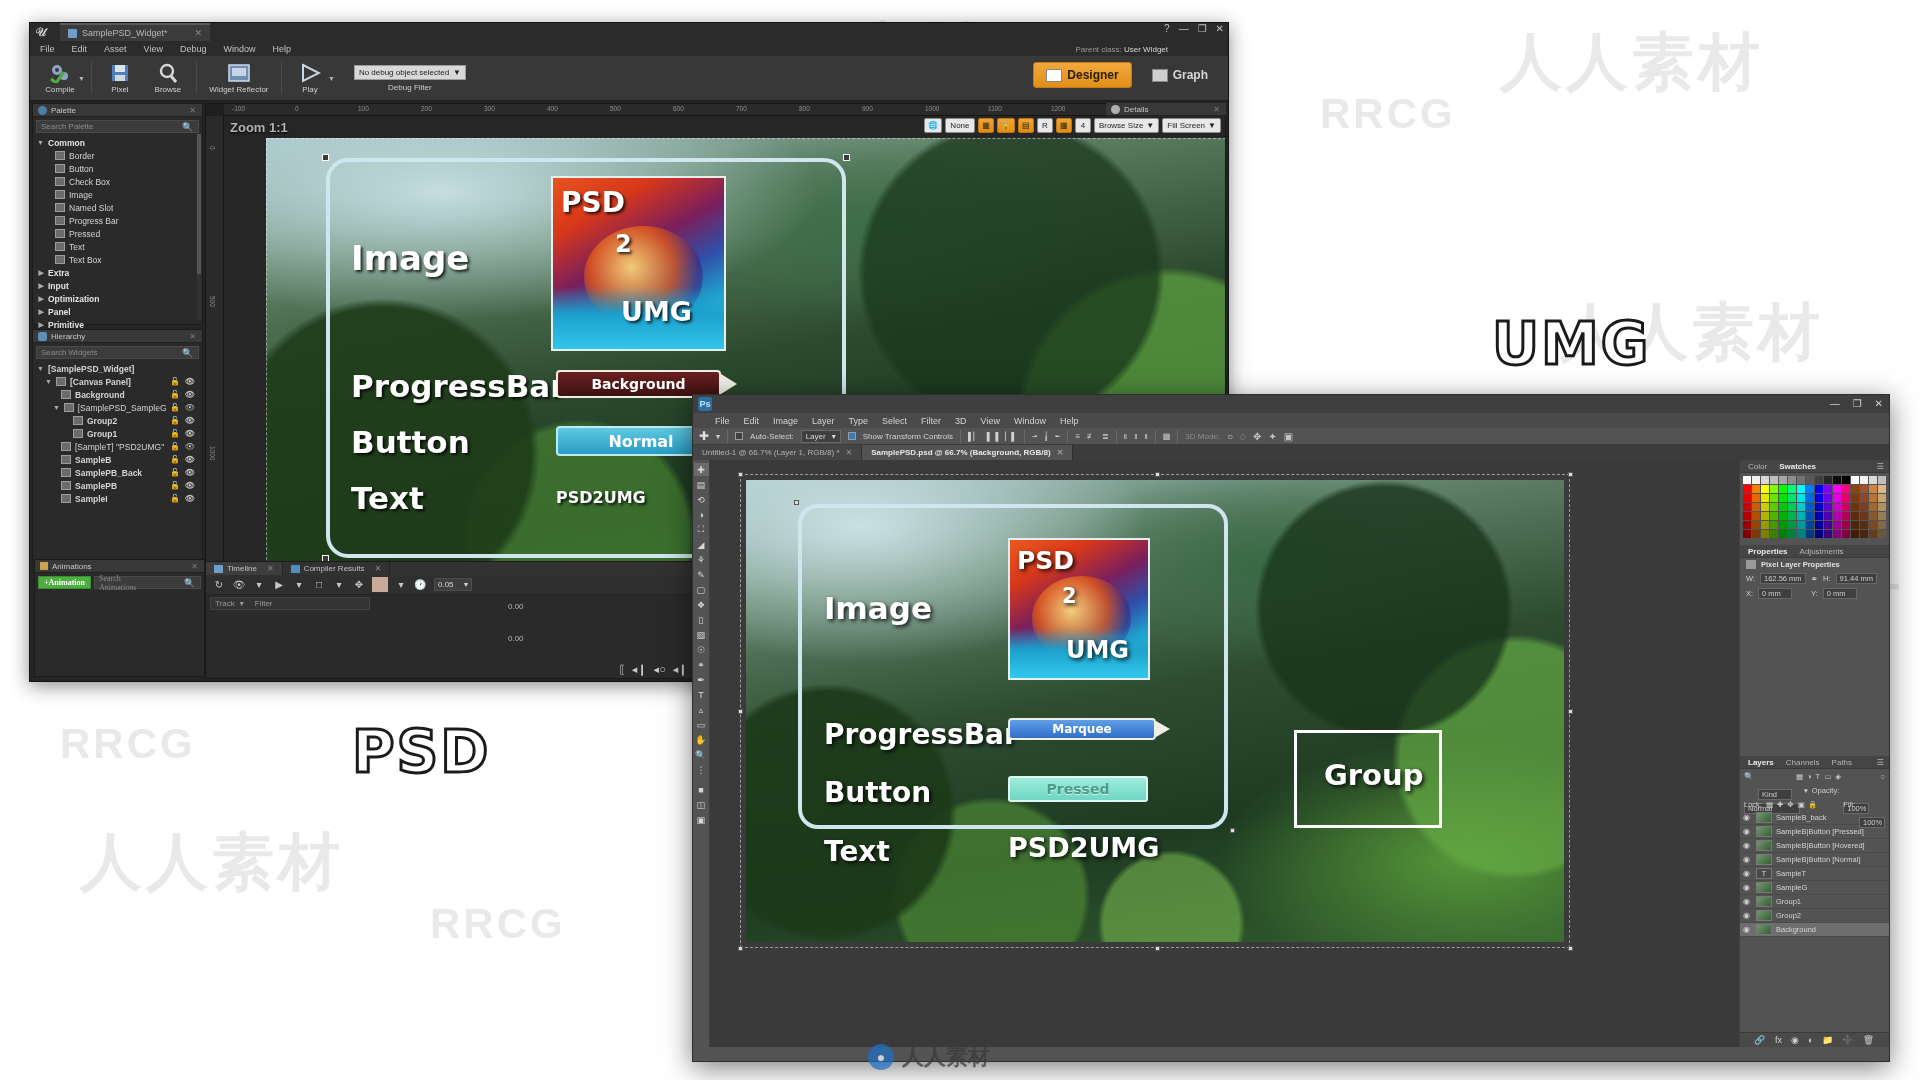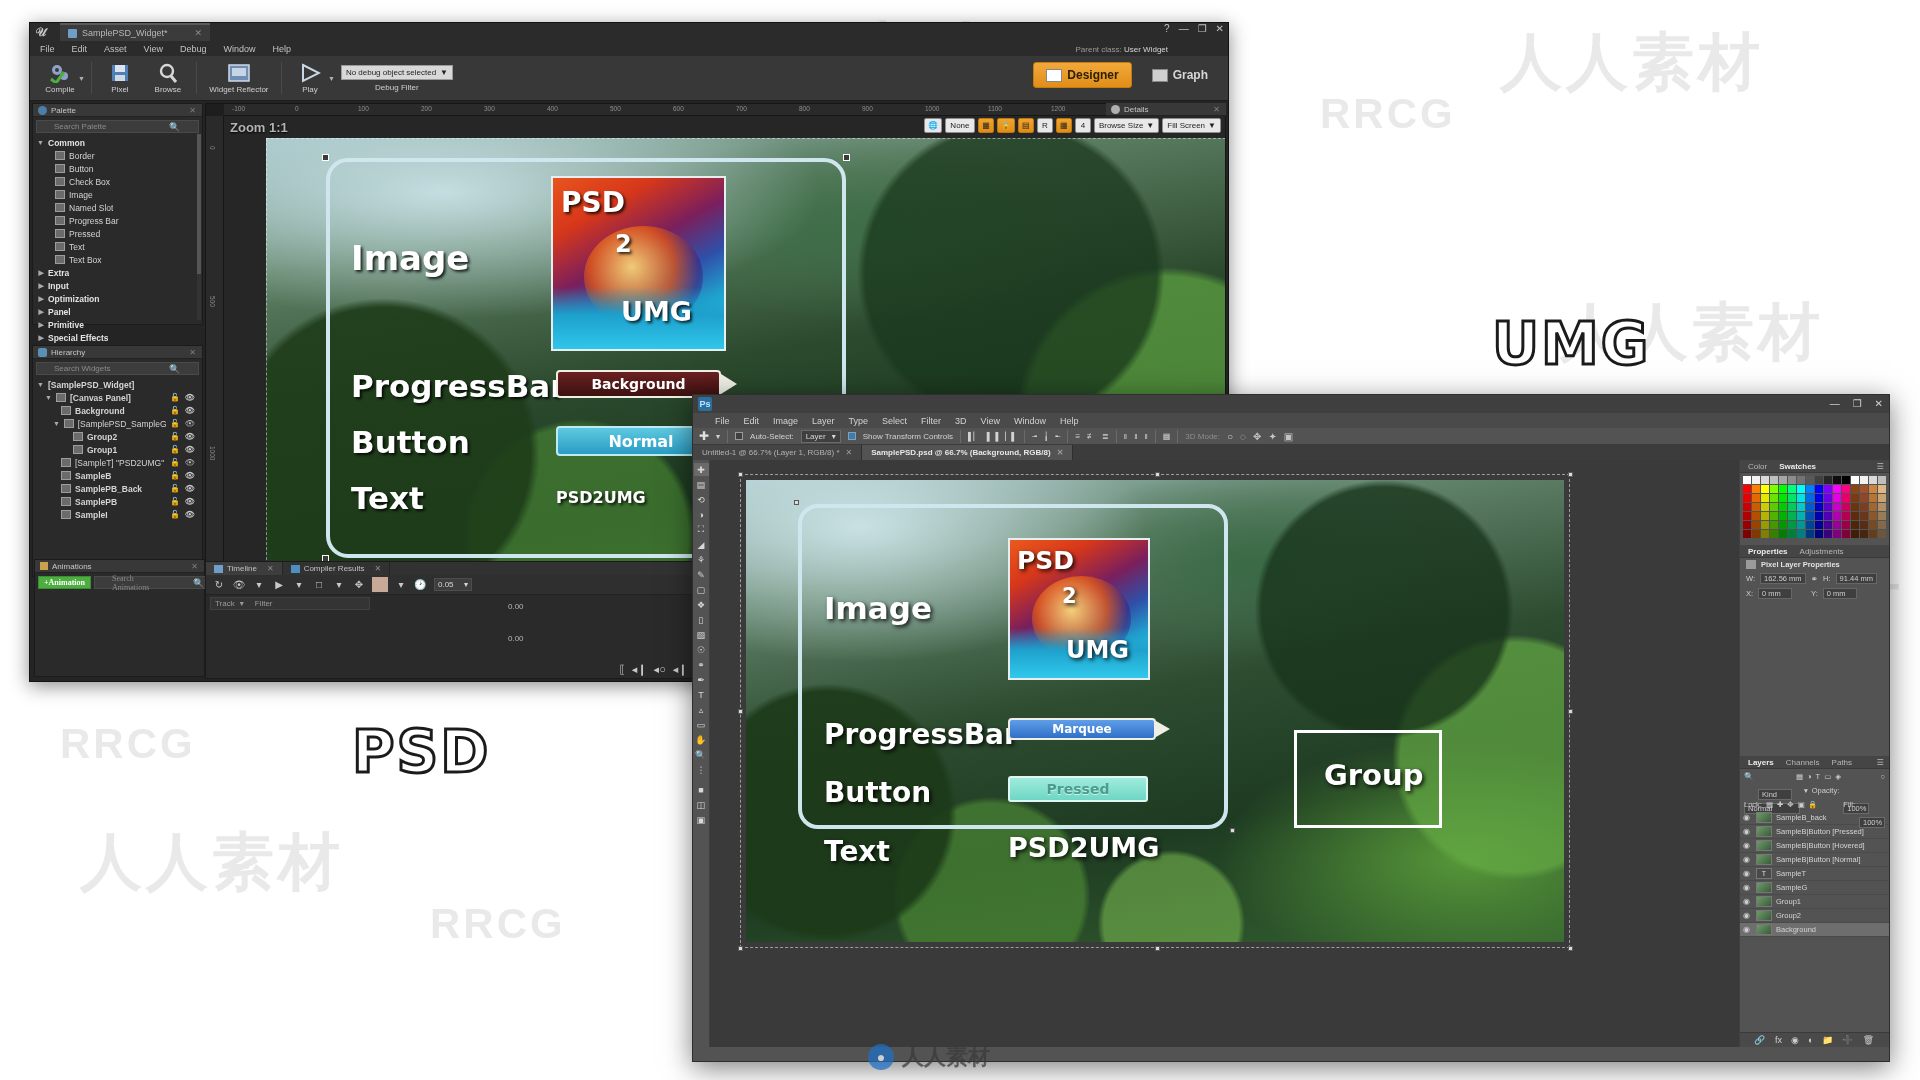--- a/index.html
+++ b/index.html
@@ -24,40 +24,40 @@
   .ue-parent b { color:#d6d6d6; font-weight:normal;}
 
   .ue-menu { height:15px; background:#2b2b2b; display:flex; align-items:center; gap:17px; padding-left:10px; font-size:9px; color:#c2c2c2;}
   .ue-menu span { cursor:pointer; }
 
   .ue-toolbar { height:45px; background:#383838; border-bottom:1px solid #1d1d1d; display:flex; align-items:center; padding-left:6px; position:relative;}
   .tb-item { display:flex; flex-direction:column; align-items:center; justify-content:center; width:48px; color:#cfcfcf; font-size:8px; gap:1px; cursor:pointer;}
   .tb-ico { width:24px; height:22px; display:flex;align-items:center;justify-content:center; font-size:16px; }
   .tb-sep { width:1px; height:32px; background:#4a4a4a; margin:0 4px;}
   .tb-caret { color:#b0b0b0; font-size:7px; align-self:center; margin-left:-6px; margin-right:2px;}
-  .debugbox { display:flex; flex-direction:column; align-items:center; margin-left:4px;}
+  .debugbox { display:flex; flex-direction:column; align-items:center; margin-left:17px;}
   .debug-select { width:112px;height:15px;background:#d8d8d8;border:1px solid #9b9b9b;color:#232323;font-size:8px;display:flex;align-items:center;padding:0 4px; justify-content:space-between;}
   .debug-lbl { font-size:8px; color:#cfcfcf; margin-top:3px;}
 
   .mode-wrap { position:absolute; right:8px; top:6px; display:flex; align-items:center; gap:8px;}
   .mode-btn { height:26px; display:flex; align-items:center; gap:5px; padding:0 12px; border-radius:3px; font-size:12px; font-weight:bold; }
   .mode-btn.active { background:linear-gradient(#f2a93b,#e08e18); color:#2a2000; border:1px solid #c47c10;}
   .mode-btn.idle { color:#d7d7d7; }
   .mode-ico { width:16px;height:13px; background:#fff; border:1px solid #888; display:inline-block;}
   .mode-btn.idle .mode-ico { background:#cfcfcf;}
 
   .ue-body { position:absolute; left:0; top:78px; right:0; bottom:0; }
 
   
   .lcol { position:absolute; left:2px; top:2px; width:171px; bottom:2px; }
   .pnl { background:#2a2a2a; border:1px solid #1b1b1b; }
   .pnl-tab { height:13px; background:#383838; display:flex; align-items:center; gap:4px; padding-left:5px; font-size:8px; color:#c7c7c7; border-bottom:1px solid #222;}
   .pnl-tab .dot { width:9px;height:9px;border-radius:50%;background:#4d7ea8; display:inline-block;}
   .pnl-tab .xx { margin-left:auto; margin-right:6px; color:#7d7d7d; font-size:8px;}
-  .srch { margin:3px; height:13px; background:#3c3c3c; border:1px solid #4a4a4a; display:flex; align-items:center; padding:0 17px; font-size:8px; color:#8b8b8b; justify-content:space-between;gap:44px;}
+  .srch { margin:3px; height:13px; background:#3c3c3c; border:1px solid #4a4a4a; display:flex; align-items:center; padding:0 4px; font-size:8px; color:#8b8b8b; justify-content:space-between;gap:44px;}
   .srch .mag { color:#b8b8b8; font-size:9px;}
   .tree { font-size:8.5px; color:#d4d4d4; }
   .tr { height:13px; display:flex; align-items:center; gap:4px; padding-left:4px; cursor:pointer;}
   .tr.cat { font-weight:bold; color:#e2e2e2;}
   .tr .arw { font-size:7px; color:#a9a9a9; width:7px;}
   .tr .gi { width:10px;height:9px; border:1px solid #9d9d9d; display:inline-block; background:#6b6b6b;}
   .tr .lbl { white-space:nowrap; overflow:hidden; }
   .tr .right { margin-left:auto; display:flex; gap:5px; padding-right:7px; color:#c9c9c9; font-size:8px;}
   .scrolly { position:absolute; right:1px; top:30px; width:4px; bottom:4px; background:#333;}
   .scrolly i { position:absolute; left:0; width:4px; background:#565656; display:block;}
@@ -357,21 +357,21 @@
             <div class="tr cat" style="opacity:.55">
                 <span class="arw">▶</span>
                 <span class="lbl">Uncategorized</span>
               </div>
           </div>
           <div class="scrolly">
               <i style="top:0;height:140px"></i>
             </div>
         </div>
 
-        <div class="pnl" style="position:absolute; top:242px; left:0; right:0; height:232px;">
+        <div class="pnl" style="position:absolute; top:226px; left:0; right:0; height:232px;">
           <div class="pnl-tab">
             <span class="dot" style="border-radius:2px;background:#5c8fb5"></span>
             <span>Hierarchy</span>
             <span class="xx">✕</span>
           </div>
           <div class="srch">
             <span>Search Widgets</span>
             <span class="mag">🔍</span>
           </div>
           <div class="tree">

